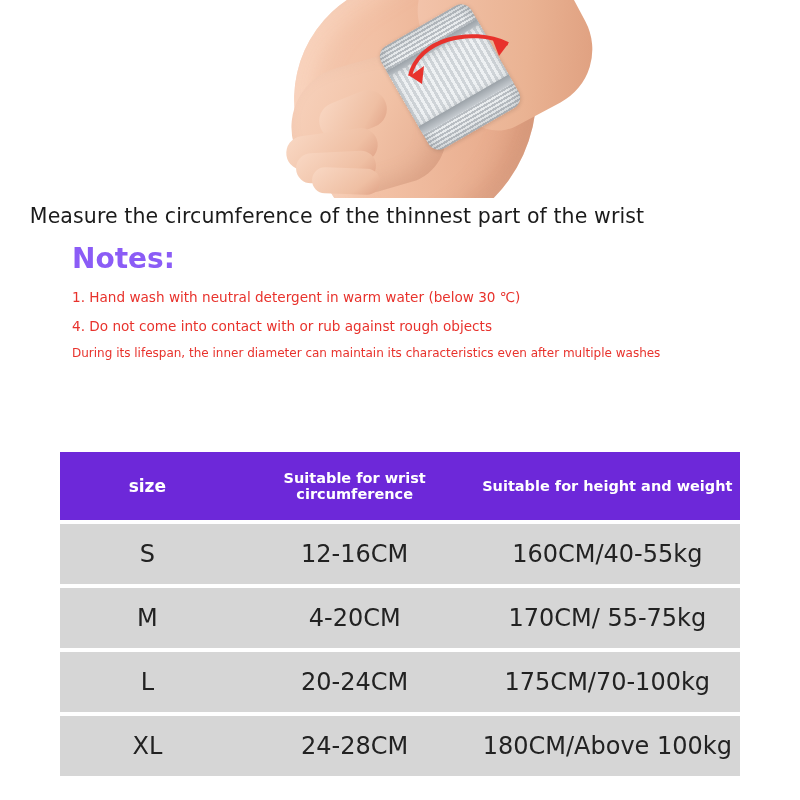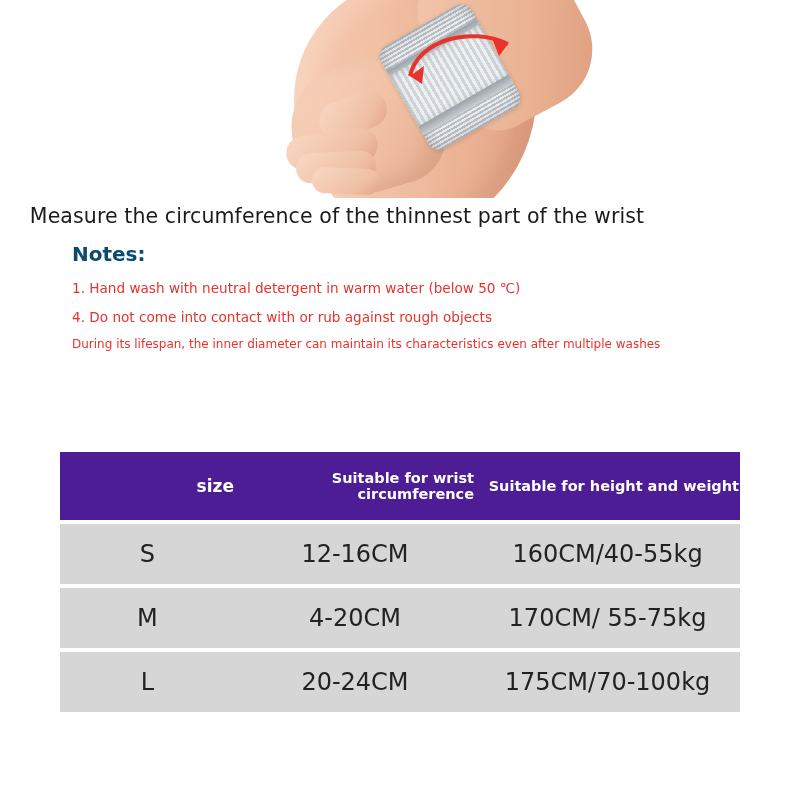--- a/index.html
+++ b/index.html
@@ -119,22 +119,22 @@
     color: #1b1b1b;
     margin: 6px 0 0 0;
     letter-spacing: 0.1px;
   }
 
   
   .notes-wrap {
     padding: 14px 0 0 72px;
   }
   .notes-title {
-    color: #0c4a6e;
-    font-size: 20px;
+    color: #8b5cf6;
+    font-size: 28px;
     font-weight: bold;
     margin: 0 0 12px 0;
   }
   .note-line {
     color: #e8322c;
     font-size: 13.6px;
     line-height: 1.5;
     margin: 0 0 9px 0;
     white-space: nowrap;
   }
@@ -148,26 +148,26 @@
   
   .table {
     position: absolute;
     left: 60px;
     top: 448px;
     width: 680px;
     border-collapse: separate;
     border-spacing: 0 4px;
   }
   .table thead th {
-    background: #4c1d95;
+    background: #6d28d9;
     color: #ffffff;
     font-size: 14.5px;
     font-weight: bold;
     padding: 18px 1px;
-    text-align: right;
+    text-align: center;
     border: none;
   }
   .table thead th.size-col { font-size: 17px; }
   .table tbody td {
     background: #d6d6d6;
     color: #222222;
     font-size: 24px;
     text-align: center;
     padding: 16px 0;
     border: none;
@@ -200,21 +200,21 @@
       <path d="M10,58 C18,22 70,8 108,26" fill="none" stroke="#e8322c" stroke-width="4"></path>
       <path d="M108,26 L92,20 L99,38 Z" fill="#e8322c"></path>
       <path d="M10,58 L24,48 L22,66 Z" fill="#e8322c"></path>
     </svg>
   </div>
 
   <p class="headline">Measure the circumference of the thinnest part of the wrist</p>
 
   <div class="notes-wrap">
     <div class="notes-title">Notes:</div>
-    <p class="note-line">1. Hand wash with neutral detergent in warm water (below 50 ℃)</p>
+    <p class="note-line">1. Hand wash with neutral detergent in warm water (below 30 ℃)</p>
     <p class="note-line">4. Do not come into contact with or rub against rough objects</p>
     <p class="note-footer">During its lifespan, the inner diameter can maintain its characteristics even after multiple washes</p>
   </div>
 
   <table class="table">
     <thead>
       <tr>
         <th class="col-a size-col">size</th>
         <th class="col-b">Suitable for wrist circumference</th>
         <th class="col-c">Suitable for height and weight</th>
@@ -229,16 +229,21 @@
       <tr>
         <td>M</td>
         <td>4-20CM</td>
         <td>170CM/ 55-75kg</td>
       </tr>
       <tr>
         <td>L</td>
         <td>20-24CM</td>
         <td>175CM/70-100kg</td>
       </tr>
+      <tr>
+        <td>XL</td>
+        <td>24-28CM</td>
+        <td>180CM/Above 100kg</td>
+      </tr>
     </tbody>
   </table>
 
 </div>
 
 </body></html>

